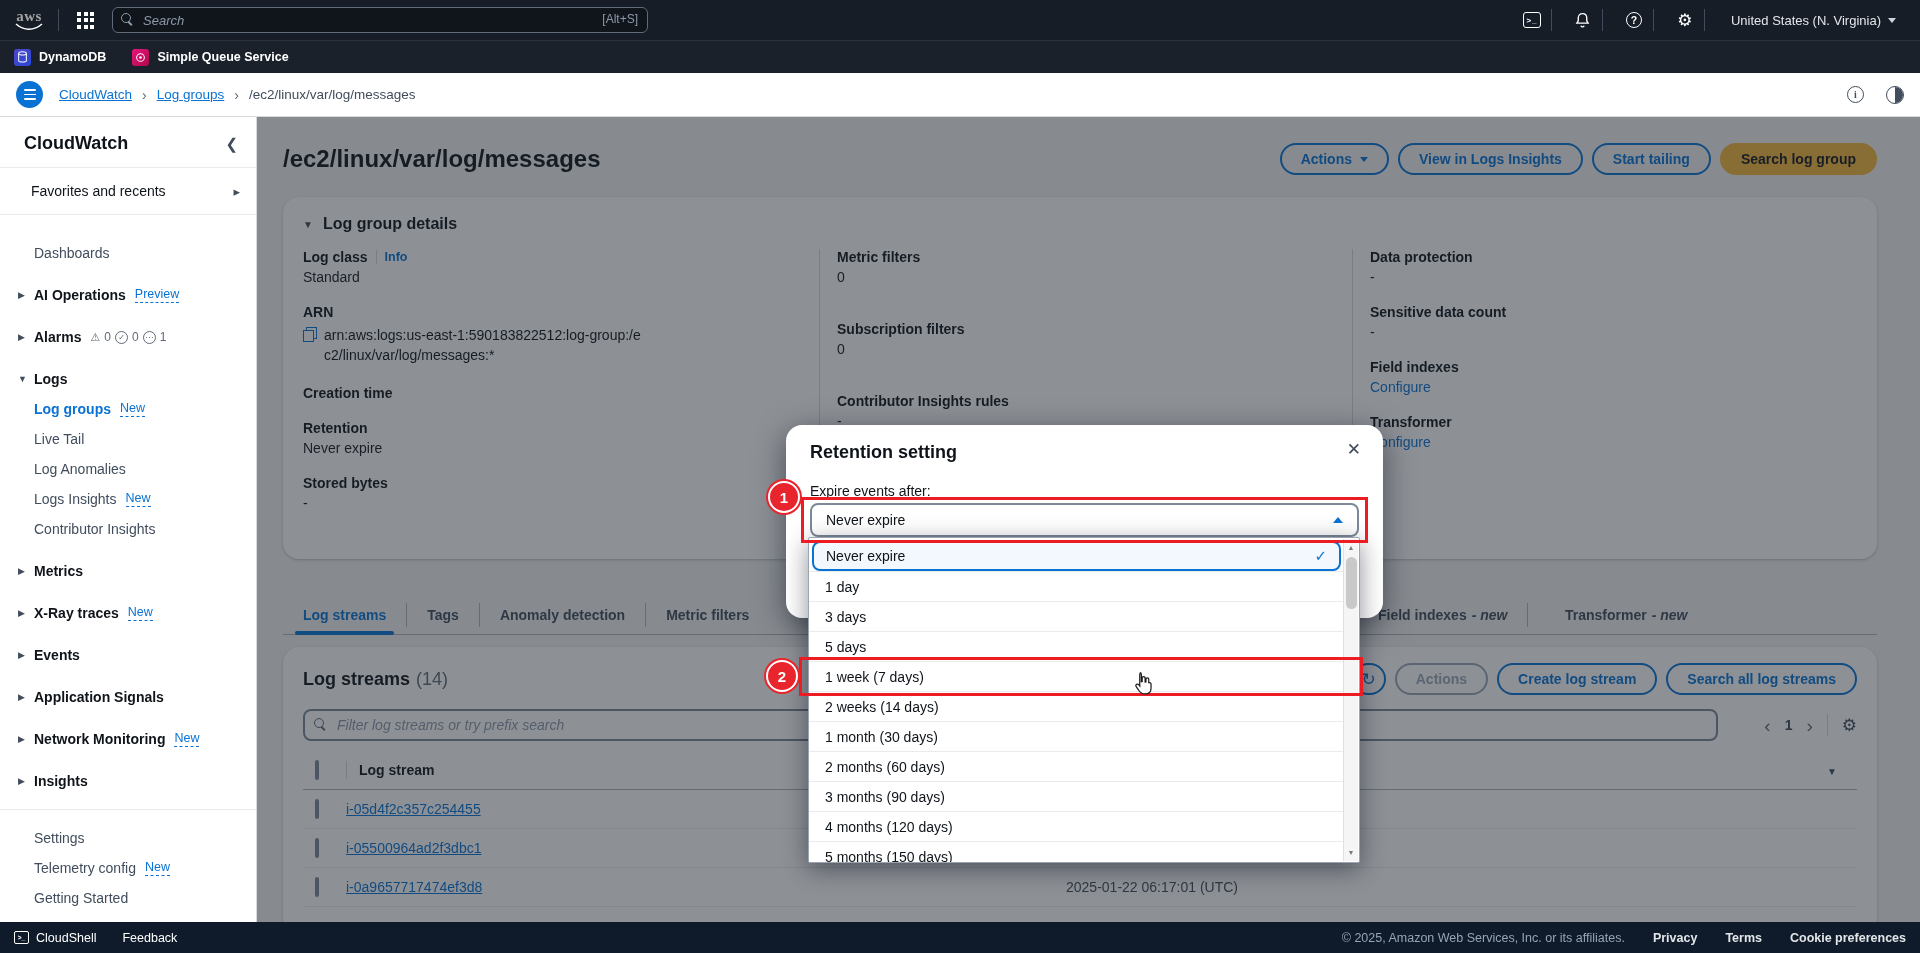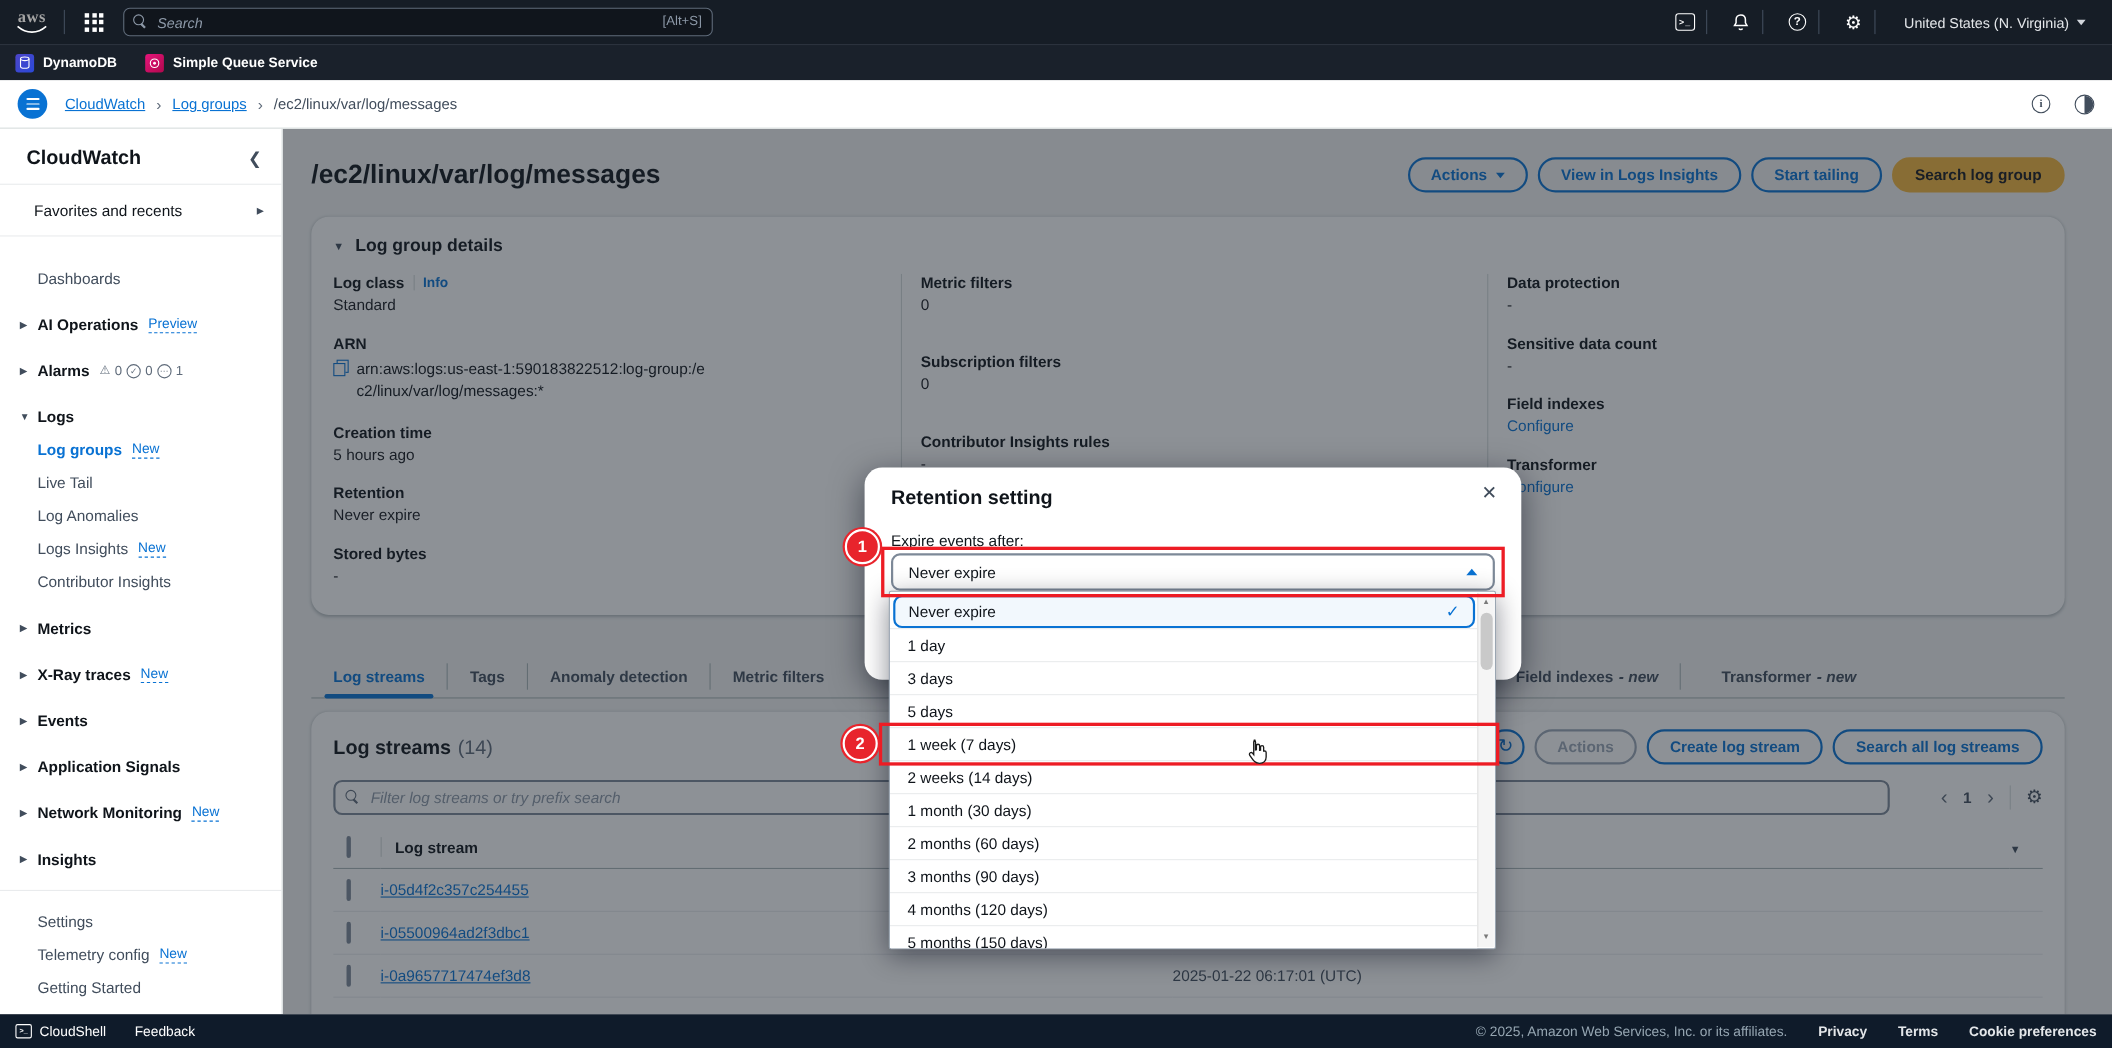--- a/index.html
+++ b/index.html
@@ -409,21 +409,20 @@
           </div>
           <div class="field">
             <div class="f-label">ARN</div>
             <div class="arn-row">
               <span class="copy-icon"></span>
               <span class="arn-text">arn:aws:logs:us-east-1:590183822512:log-group:/ec2/linux/var/log/messages:*</span>
             </div>
           </div>
           <div class="field">
             <div class="f-label">Creation time</div>
-            <div class="f-value">5 hours ago</div>
           </div>
           <div class="field">
             <div class="f-label">Retention</div>
             <div class="f-value">Never expire</div>
           </div>
           <div class="field">
             <div class="f-label">Stored bytes</div>
             <div class="f-value">-</div>
           </div>
         </div>

